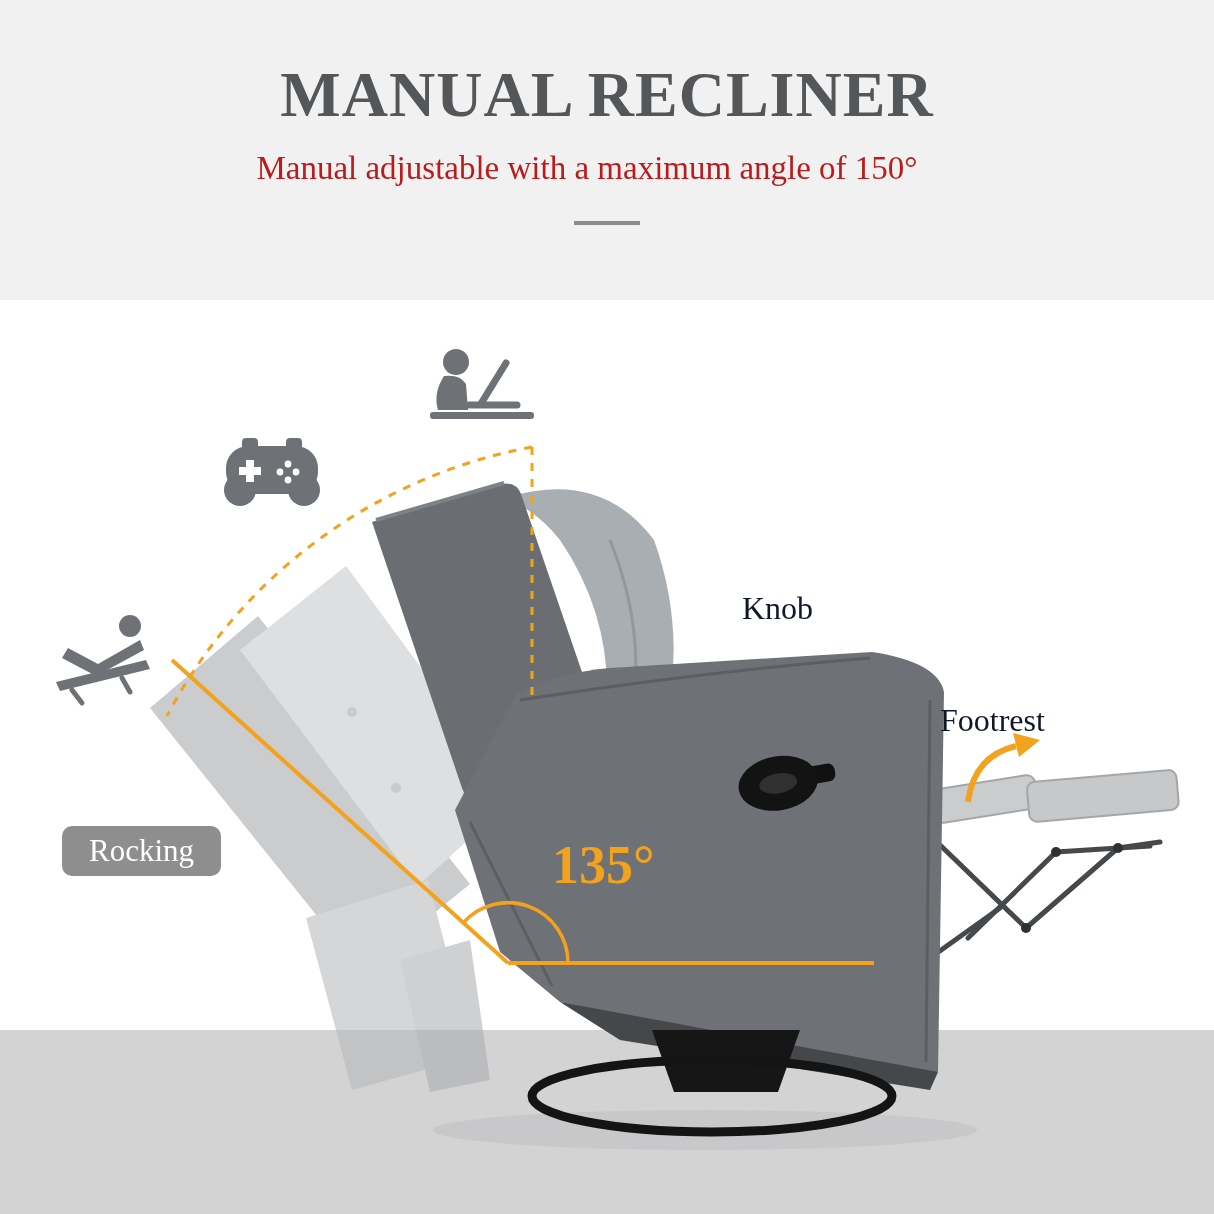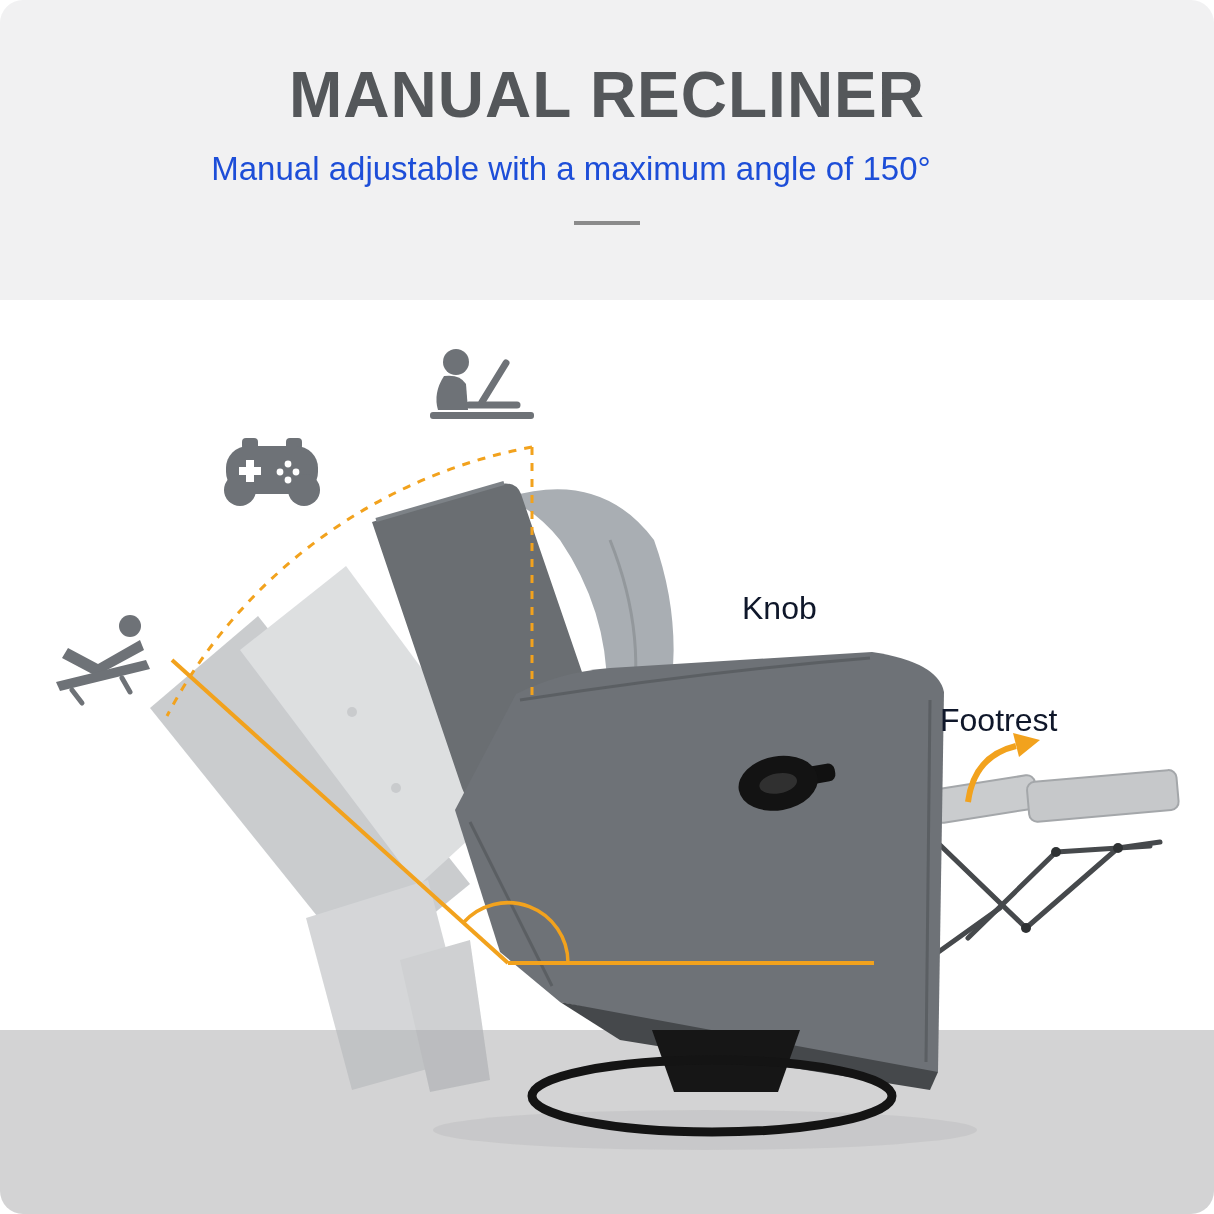--- a/index.html
+++ b/index.html
@@ -1,42 +1,41 @@
 <!DOCTYPE html>
 <html><head>
 <meta charset="utf-8">
 <style>
   html,body{margin:0;padding:0;}
   .page{
     position:relative;
     width:1214px;height:1214px;
     background:#ffffff;
     overflow:hidden;
-    font-family:Liberation Sans, sans-serif;
-    border-radius:23px;
+    font-family:Liberation Serif, serif;
   }
   .header-band{
     position:absolute;left:0;top:0;width:1214px;height:300px;
     background:#f1f1f2;
   }
   .floor-band{
     position:absolute;left:0;top:1030px;width:1214px;height:184px;
     background:#d3d3d4;
   }
   .page-title{
     position:absolute;left:0;top:58px;width:1214px;
     text-align:center;
     font-size:64px;font-weight:800;letter-spacing:1px;
     color:#54575a;margin:0;
   }
   .subtitle{
     position:absolute;left:0;top:150px;width:1142px;
     text-align:center;
     font-size:33px;font-weight:400;
-    color:#1d4ed8;margin:0;
+    color:#b91c1c;margin:0;padding-left:16px;
   }
   .divider{
     position:absolute;left:574px;top:221px;width:66px;height:4px;
     background:#8b8b8b;
   }
   .scene-svg{
     position:absolute;left:0;top:0;width:1214px;height:1214px;
   }
   .callout{
     position:absolute;
@@ -166,14 +165,16 @@
       </g>
     </g>
   </svg>
 
   <h1 class="page-title">MANUAL RECLINER</h1>
   <p class="subtitle">Manual adjustable with a maximum angle of 150°</p>
   <div class="divider"></div>
 
   <div class="callout knob-label">Knob</div>
   <div class="callout footrest-label">Footrest</div>
+  <div class="rocking-badge">Rocking</div>
+  <div class="angle-label">135°</div>
 
 </div>
 
 </body></html>

